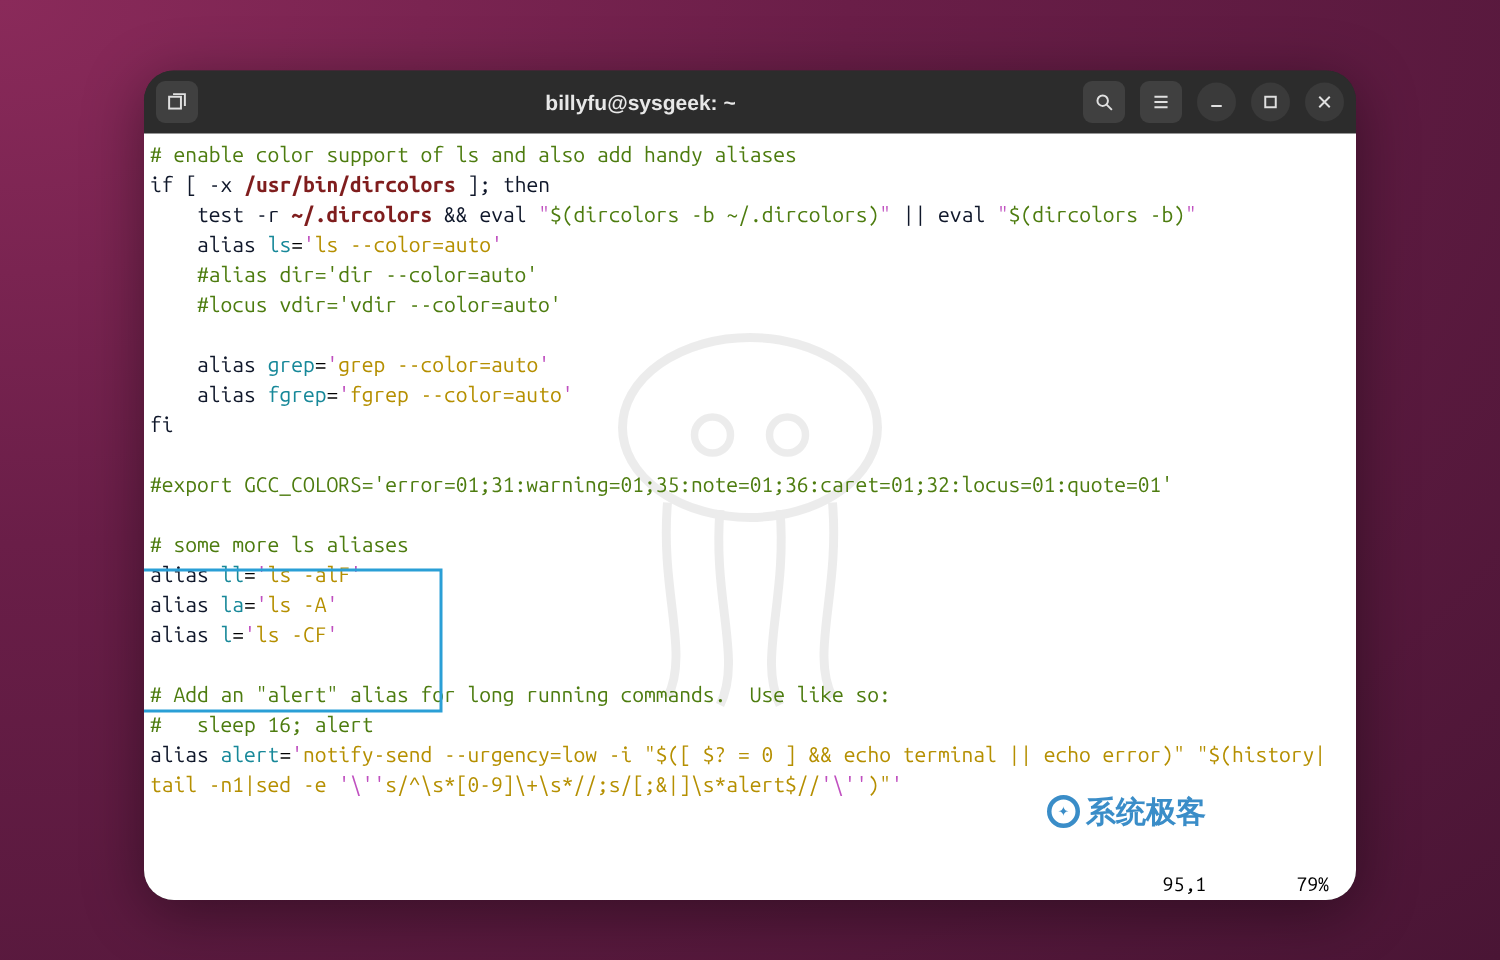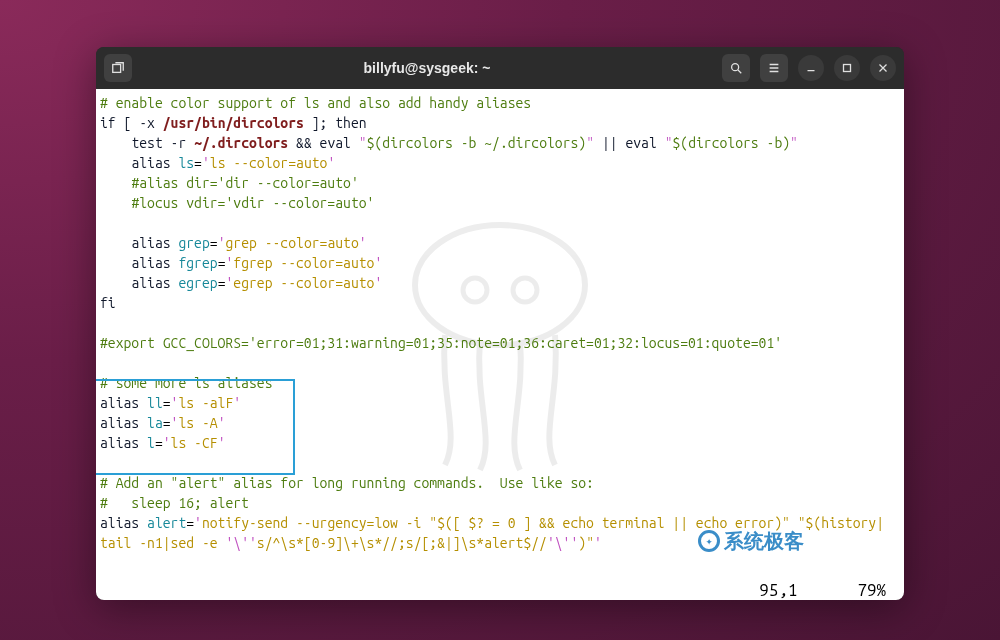--- a/index.html
+++ b/index.html
@@ -13,21 +13,21 @@
     overflow: hidden;
     position: relative;
   }
   .terminal-window {
     position: absolute;
     left: 96px;
     top: 47px;
     width: 808px;
     height: 553px;
     background: #2c2c2c;
-    border-radius: 8px;
+    border-radius: 20px;
     box-shadow: 0 8px 40px rgba(0,0,0,0.4);
     overflow: hidden;
     display: flex;
     flex-direction: column;
   }
   .titlebar {
     height: 42px;
     background: #2c2c2c;
     display: flex;
     align-items: center;
@@ -100,21 +100,21 @@
     pointer-events: none;
   }
   .statusline {
     position: absolute;
     bottom: 0;
     left: 0;
     right: 0;
     height: 20px;
     color: #000;
     font-family: "Ubuntu Mono", monospace;
-    font-size: 17px;
+    font-size: 13px;
     display: flex;
     padding-left: 4px;
     padding-right: 18px;
   }
   .statusline .fill { flex: 1; }
   .statusline .col { margin-right: 60px; }
   .watermark {
     position: absolute;
     right: 100px;
     bottom: 48px;
@@ -189,21 +189,20 @@
     <div id="code-lines">
         <div class="line"><span class="c-cmt"># enable color support of ls and also add handy aliases</span></div>
         <div class="line"><span class="c-kw">if</span><span> </span><span class="c-kw">[</span><span> </span><span class="c-kw">-x</span><span> </span><span class="c-path">/usr/bin/dircolors</span><span> </span><span class="c-kw">];</span><span> </span><span class="c-kw">then</span></div>
         <div class="line"><span>    </span><span class="c-kw">test</span><span> </span><span class="c-kw">-r</span><span> </span><span class="c-path">~/.dircolors</span><span> </span><span class="c-kw">&amp;&amp;</span><span> </span><span class="c-kw">eval</span><span> </span><span class="c-quo">"</span><span class="c-cmt">$(dircolors -b ~/.dircolors)</span><span class="c-quo">"</span><span> </span><span class="c-kw">||</span><span> </span><span class="c-kw">eval</span><span> </span><span class="c-quo">"</span><span class="c-cmt">$(dircolors -b)</span><span class="c-quo">"</span></div>
         <div class="line"><span>    </span><span class="c-kw">alias</span><span> </span><span class="c-cmd">ls</span><span class="c-eq">=</span><span class="c-quo">'</span><span class="c-str">ls --color=auto</span><span class="c-quo">'</span></div>
         <div class="line"><span>    </span><span class="c-cmt">#alias dir='dir --color=auto'</span></div>
         <div class="line"><span>    </span><span class="c-cmt">#locus vdir='vdir --color=auto'</span></div>
         <div class="line"><span> </span></div>
         <div class="line"><span>    </span><span class="c-kw">alias</span><span> </span><span class="c-cmd">grep</span><span class="c-eq">=</span><span class="c-quo">'</span><span class="c-str">grep --color=auto</span><span class="c-quo">'</span></div>
         <div class="line"><span>    </span><span class="c-kw">alias</span><span> </span><span class="c-cmd">fgrep</span><span class="c-eq">=</span><span class="c-quo">'</span><span class="c-str">fgrep --color=auto</span><span class="c-quo">'</span></div>
-        <div class="line"><span>    </span><span class="c-kw">alias</span><span> </span><span class="c-cmd">egrep</span><span class="c-eq">=</span><span class="c-quo">'</span><span class="c-str">egrep --color=auto</span><span class="c-quo">'</span></div>
         <div class="line"><span class="c-kw">fi</span></div>
         <div class="line"><span> </span></div>
         <div class="line"><span class="c-cmt">#export GCC_COLORS='error=01;31:warning=01;35:note=01;36:caret=01;32:locus=01:quote=01'</span></div>
         <div class="line"><span> </span></div>
         <div class="line"><span class="c-cmt"># some more ls aliases</span></div>
         <div class="line"><span class="c-kw">alias</span><span> </span><span class="c-cmd">ll</span><span class="c-eq">=</span><span class="c-quo">'</span><span class="c-str">ls -alF</span><span class="c-quo">'</span></div>
         <div class="line"><span class="c-kw">alias</span><span> </span><span class="c-cmd">la</span><span class="c-eq">=</span><span class="c-quo">'</span><span class="c-str">ls -A</span><span class="c-quo">'</span></div>
         <div class="line"><span class="c-kw">alias</span><span> </span><span class="c-cmd">l</span><span class="c-eq">=</span><span class="c-quo">'</span><span class="c-str">ls -CF</span><span class="c-quo">'</span></div>
         <div class="line"><span> </span></div>
         <div class="line"><span class="c-cmt"># Add an "alert" alias for long running commands.  Use like so:</span></div>

